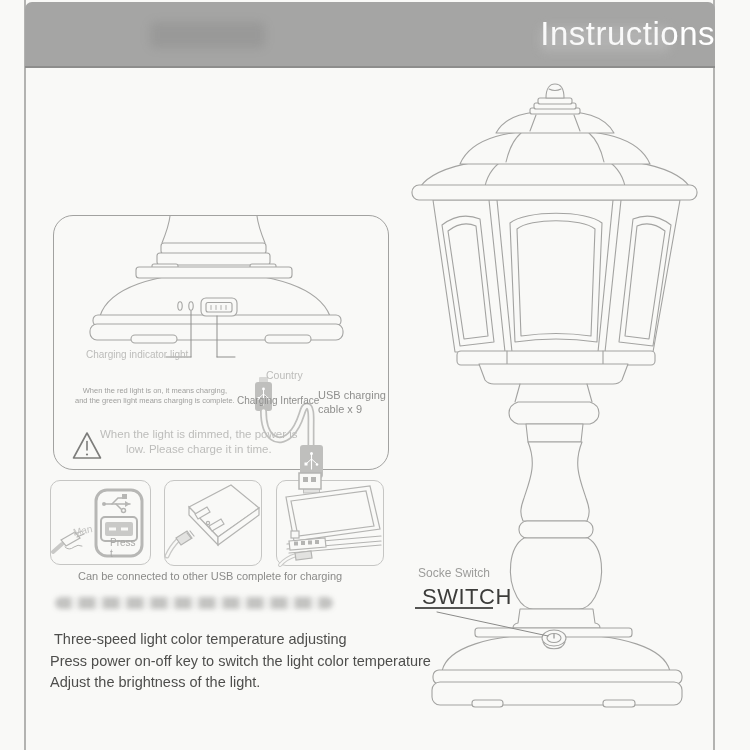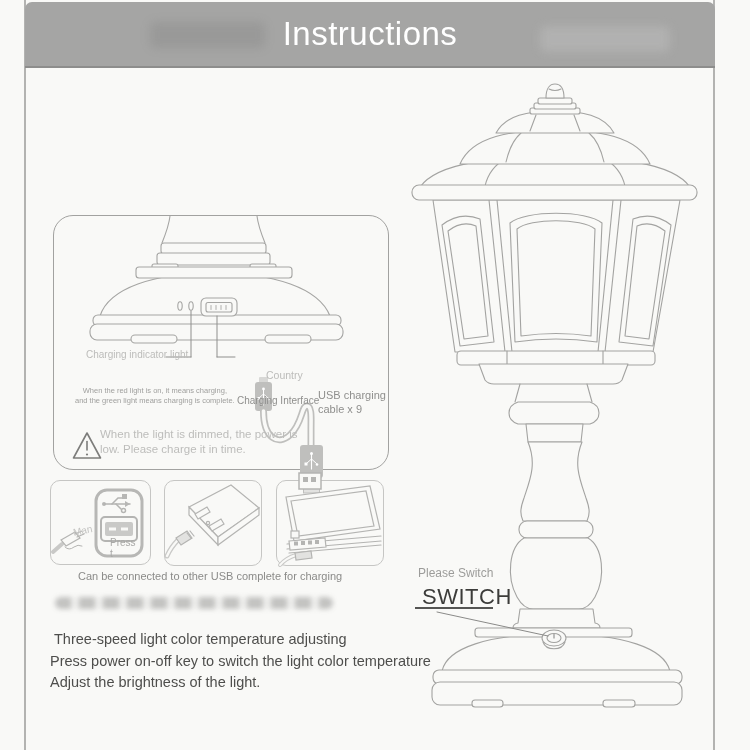--- a/index.html
+++ b/index.html
@@ -4,21 +4,21 @@
 <style>
   html,body{margin:0;padding:0;}
   body{font-family:"Liberation Sans",sans-serif;background:#ffffff;}
   #page{position:relative;width:750px;height:750px;background:#f9f9f7;overflow:hidden;}
   .abs{position:absolute;}
   
   .rail{position:absolute;top:0;width:2px;height:750px;background:#b3b3b1;}
   
   #header{position:absolute;left:25px;top:2px;width:690px;height:64px;background:#a5a5a4;
           border-radius:7px 7px 0 0;border-bottom:2px solid #8d8d8c;
-          display:flex;align-items:center;justify-content:center;z-index:3;}
+          display:flex;align-items:center;justify-content:flex-end;z-index:3;}
   #header .title{color:#ffffff;font-size:33px;letter-spacing:.5px;}
   .smudge{position:absolute;border-radius:6px;pointer-events:none;}
   
   #left-panel{position:absolute;left:53px;top:215px;width:334px;height:253px;
               border:1.5px solid #a2a2a0;border-radius:20px;}
   .lbl-light{color:#bcbcba;margin-left:12px;}
   .lbl-mid{color:#8f8f8d;}
   .tiny{font-size:7.5px;line-height:9.5px;color:#a0a09e;text-align:center;}
   .dimnote{font-size:11.5px;line-height:15px;color:#bdbdbb;}
   
@@ -114,21 +114,21 @@
     <div class="abs lbl-mid" style="left:183px;top:133px;font-size:10px;margin-top:46px;">Charging Interface</div>
     <div class="abs lbl-light" style="left:200px;top:153px;font-size:10.5px;">Country</div>
     <div class="abs lbl-mid" style="left:264px;top:172px;font-size:11px;line-height:14px;">
       <div>USB charging</div>
       <div>cable x 9</div>
     </div>
     <div class="abs tiny" style="left:21px;top:170px;">
       <div>When the red light is on, it means charging,</div>
       <div>and the green light means charging is complete.</div>
     </div>
-    <div class="abs dimnote" style="left:46px;top:211px;">
+    <div class="abs dimnote" style="left:46px;top:211px;text-align:center;">
       <div>When the light is dimmed, the power is</div>
       <div>low. Please charge it in time.</div>
     </div>
   </div>
 
   <div class="usb-box" style="left:50px;width:99px;">
     <svg width="99" height="83" viewBox="0 0 99 83" stroke="#b4b4b2" stroke-width="1.2" fill="none" stroke-linecap="round">
       <rect x="45" y="9" width="46" height="66" rx="11" stroke-width="3" stroke="#b7b7b5" fill="#f9f9f7"></rect>
       <g stroke-width="1.5">
         <circle cx="53" cy="23" r="2" fill="#b7b7b5" stroke="none"></circle>
@@ -262,21 +262,21 @@
 
     <g>
       <ellipse cx="154" cy="558" rx="12" ry="8" fill="#f9f9f7"></ellipse>
       <ellipse cx="154" cy="558" rx="7" ry="4.5"></ellipse>
       <path d="M154,554.5 V558" stroke-width="1.4"></path>
       <path d="M143,562 C146,571 162,571 165,562"></path>
     </g>
     <path d="M37,532 L148,556" stroke="#8a8a88" stroke-width="1"></path>
   </svg>
 
-  <div class="ps-small">Please Switch</div>
+  <div class="ps-small">Socke Switch</div>
   <div class="ps-big">SWITCH</div>
   <div class="ps-underline"></div>
 
   <div id="instructions">
     <div class="line">Three-speed light color temperature adjusting</div>
     <div class="line">Press power on-off key to switch the light color temperature</div>
     <div class="line">Adjust the brightness of the light.</div>
   </div>
 
 </div>

